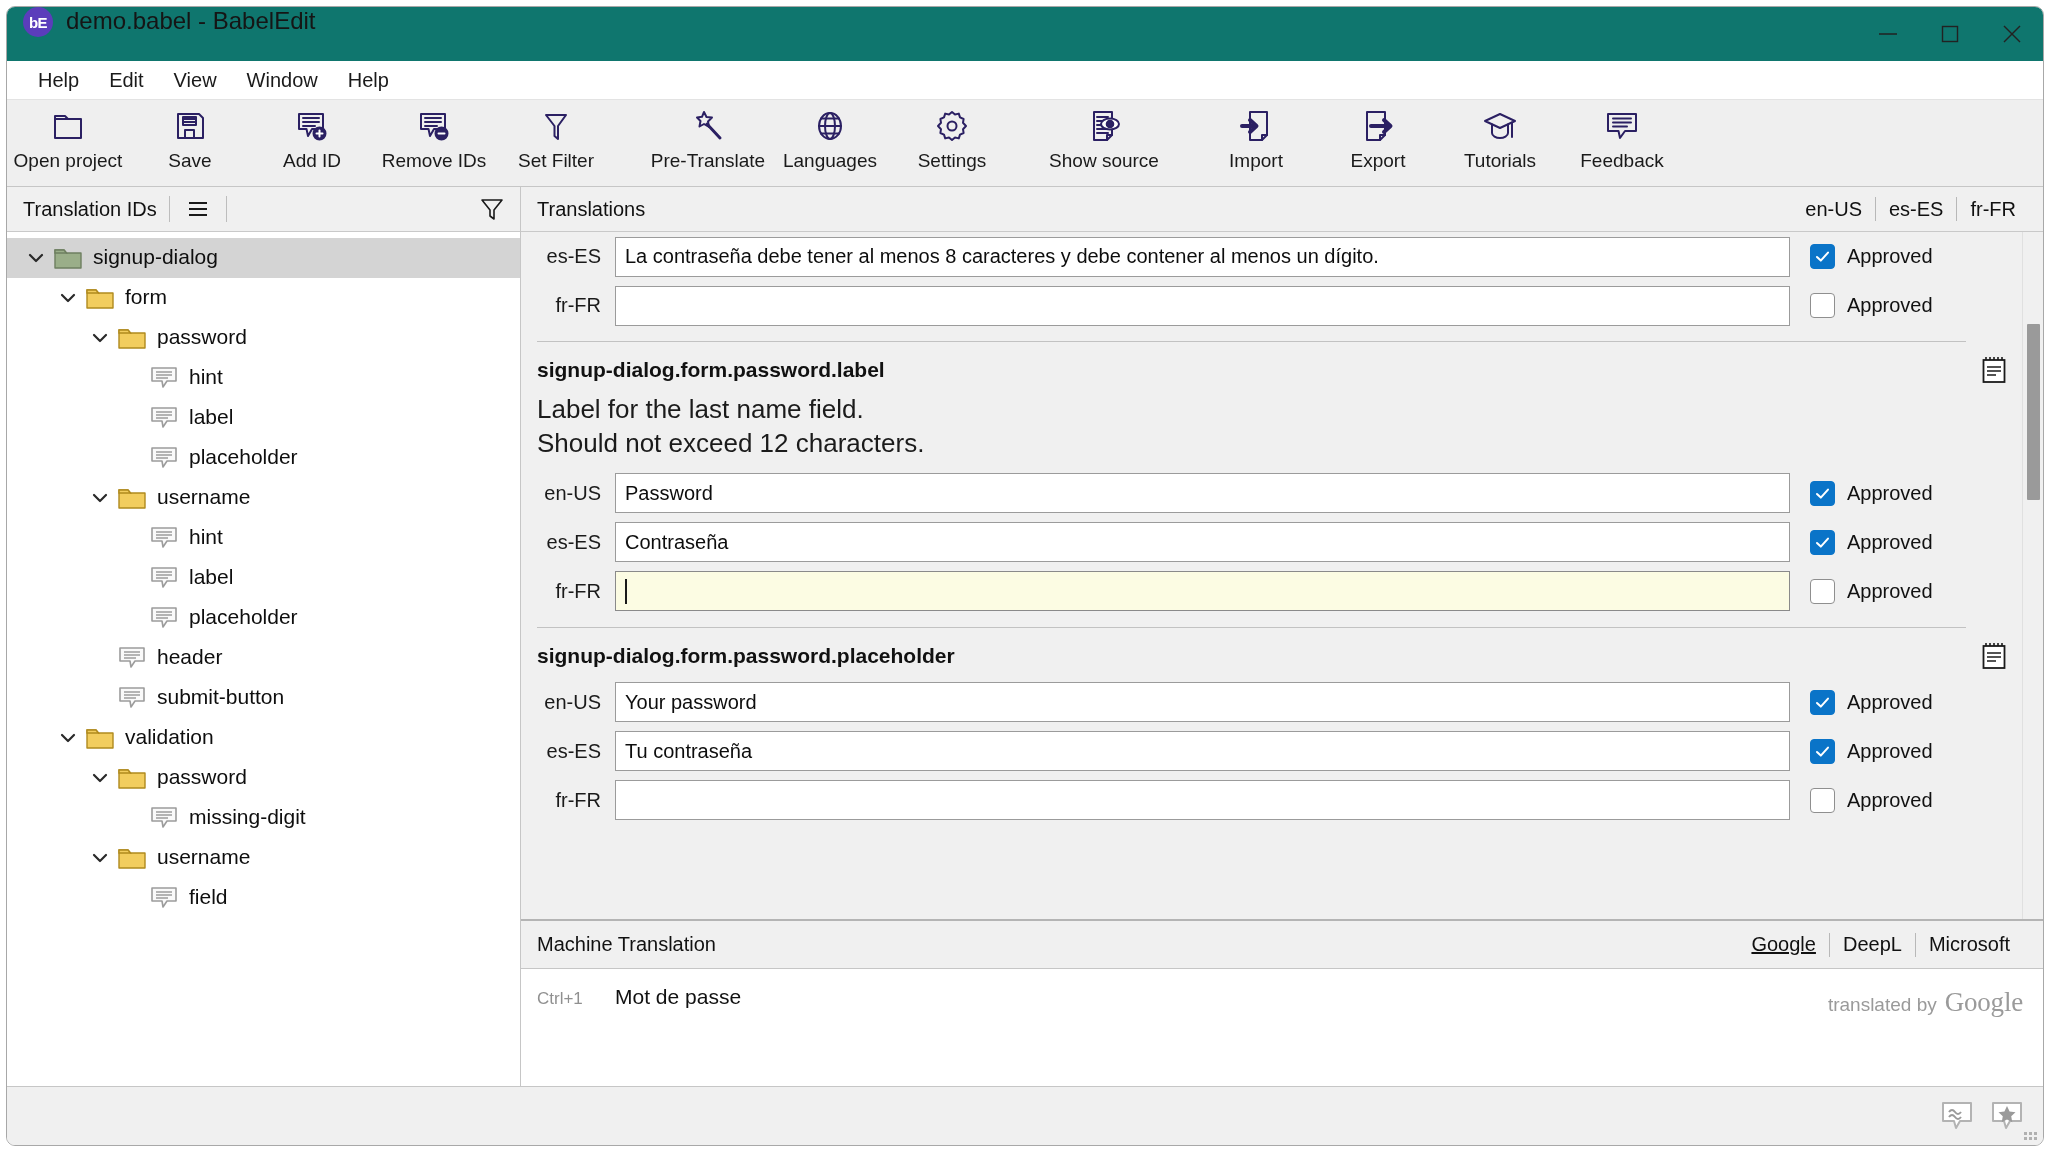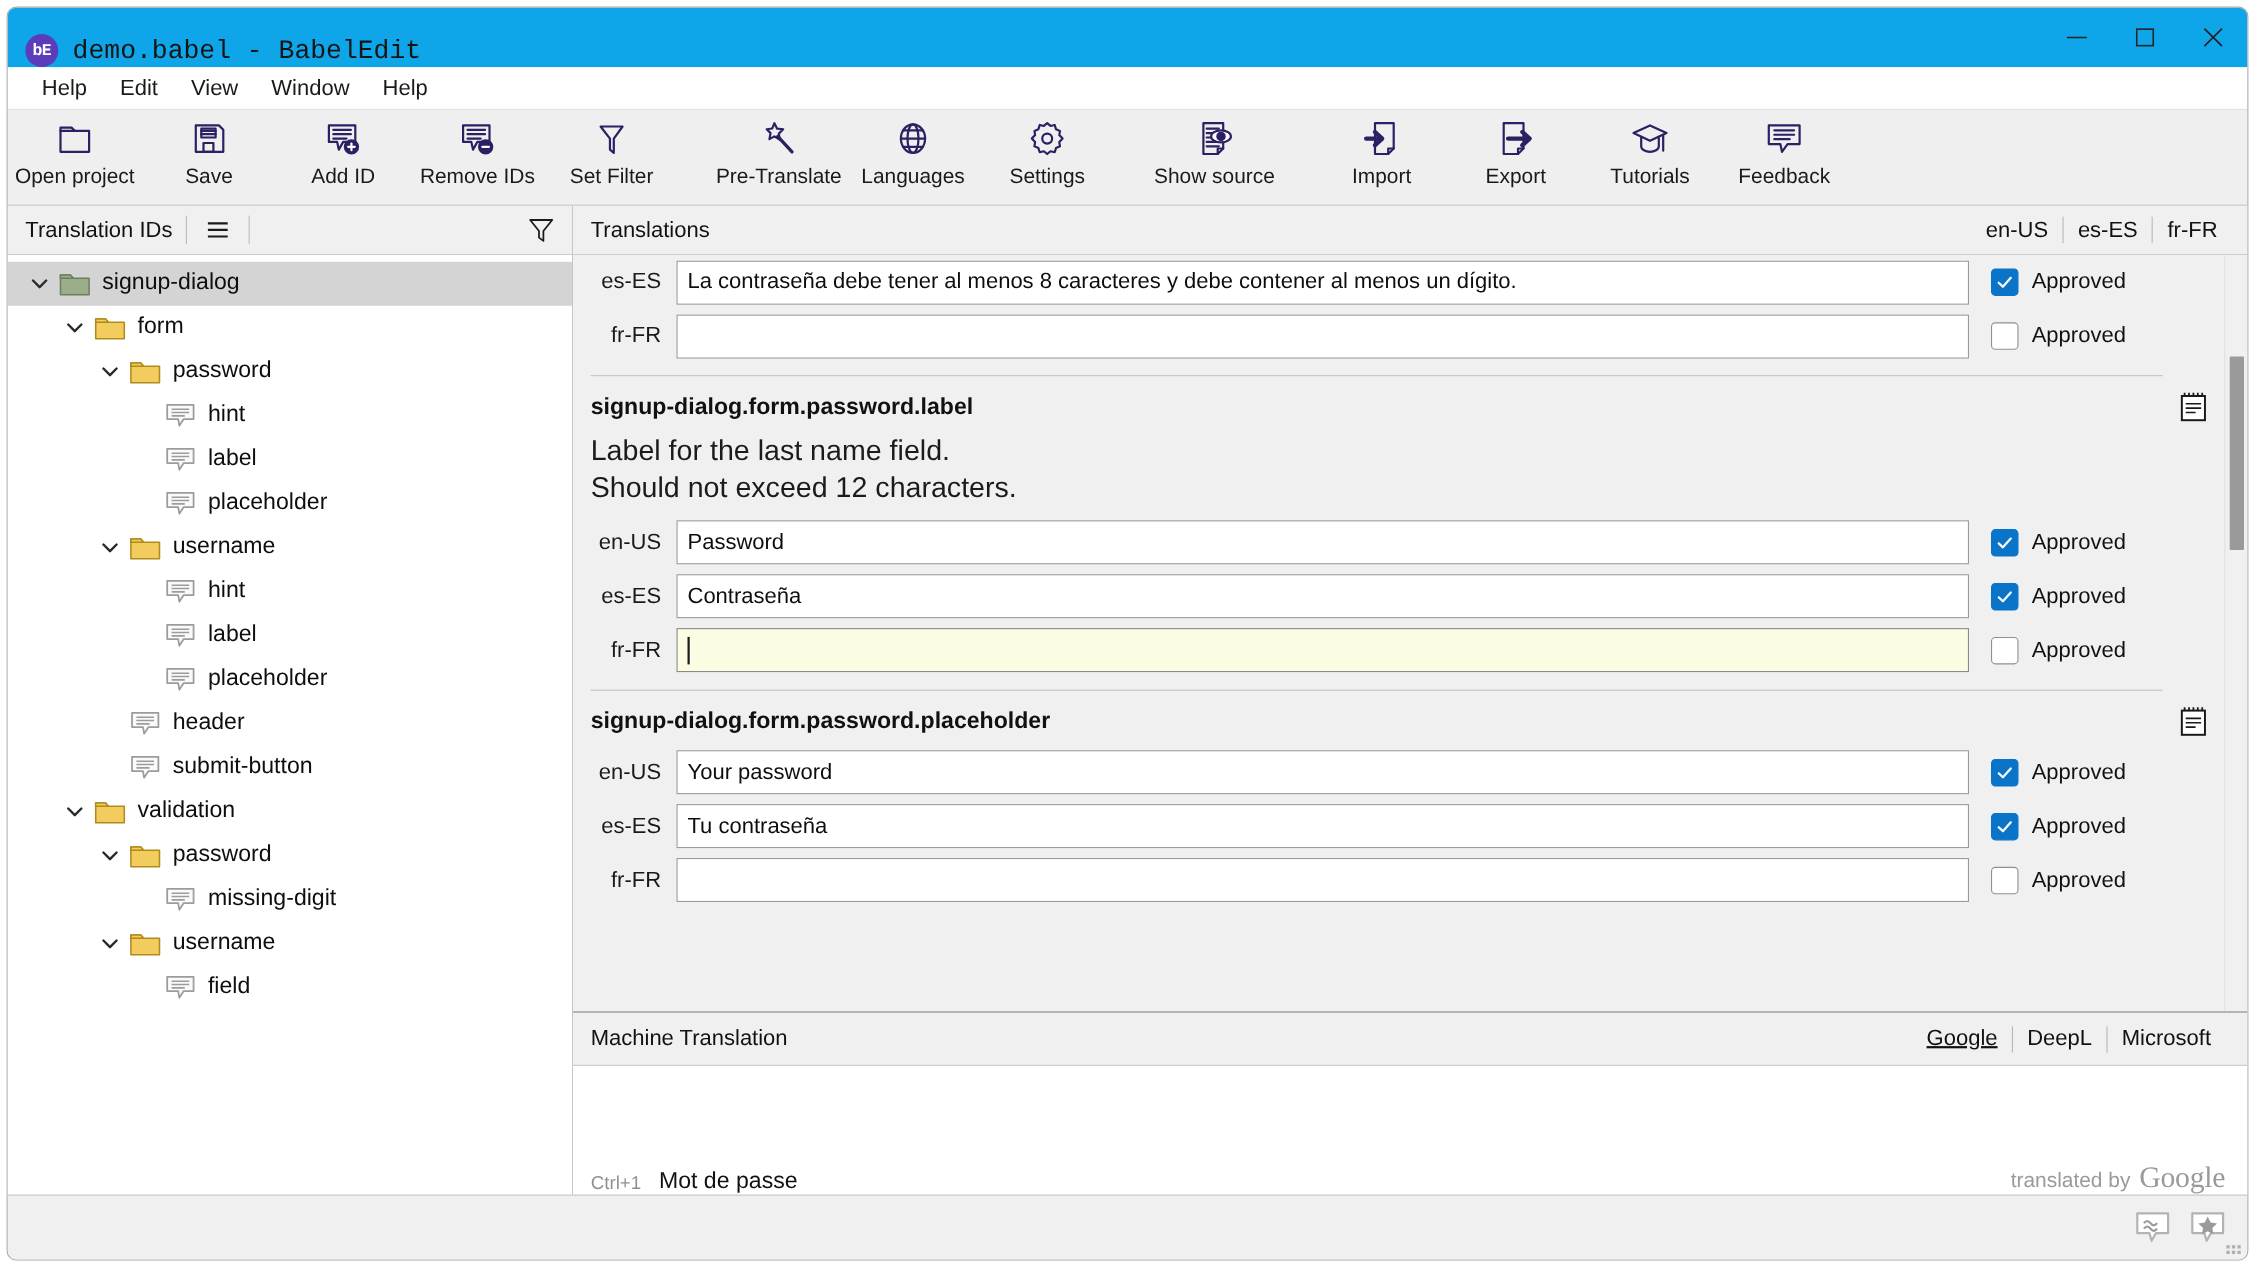--- a/index.html
+++ b/index.html
@@ -23,24 +23,23 @@
     overflow: hidden;
     display: flex;
     flex-direction: column;
   }
 
   
   .titlebar {
     height: 54px;
     flex: 0 0 54px;
     display: flex;
-    align-items: flex-end;
-    background: #0ea5e9;
+    align-items: flex-start;
+    background: #0f766e;
     position: relative;
-    font-family: Liberation Mono, monospace;
   }
   .app-logo {
     width: 30px; height: 30px;
     margin-left: 16px;
     border-radius: 50%;
     background: #5b3dbb;
     color: #ffffff;
     font-size: 15px;
     font-weight: bold;
     display: flex; align-items: center; justify-content: center;
@@ -354,23 +353,24 @@
     font-size: 20px;
     color: #111111;
     padding: 0 13px;
     white-space: nowrap;
   }
   .mt-prov.active { text-decoration: underline; }
   .mt-content {
     height: 103px;
     flex: 0 0 103px;
     display: flex;
-    align-items: flex-end;
+    align-items: flex-start;
     padding: 14px 20px 0 16px;
     background: #ffffff;
+    gap: 16px;
   }
   .mt-shortcut {
     font-size: 17px;
     color: #909090;
     width: 62px;
     flex: 0 0 62px;
     padding-top: 6px;
     white-space: nowrap;
   }
   .mt-suggestion {

